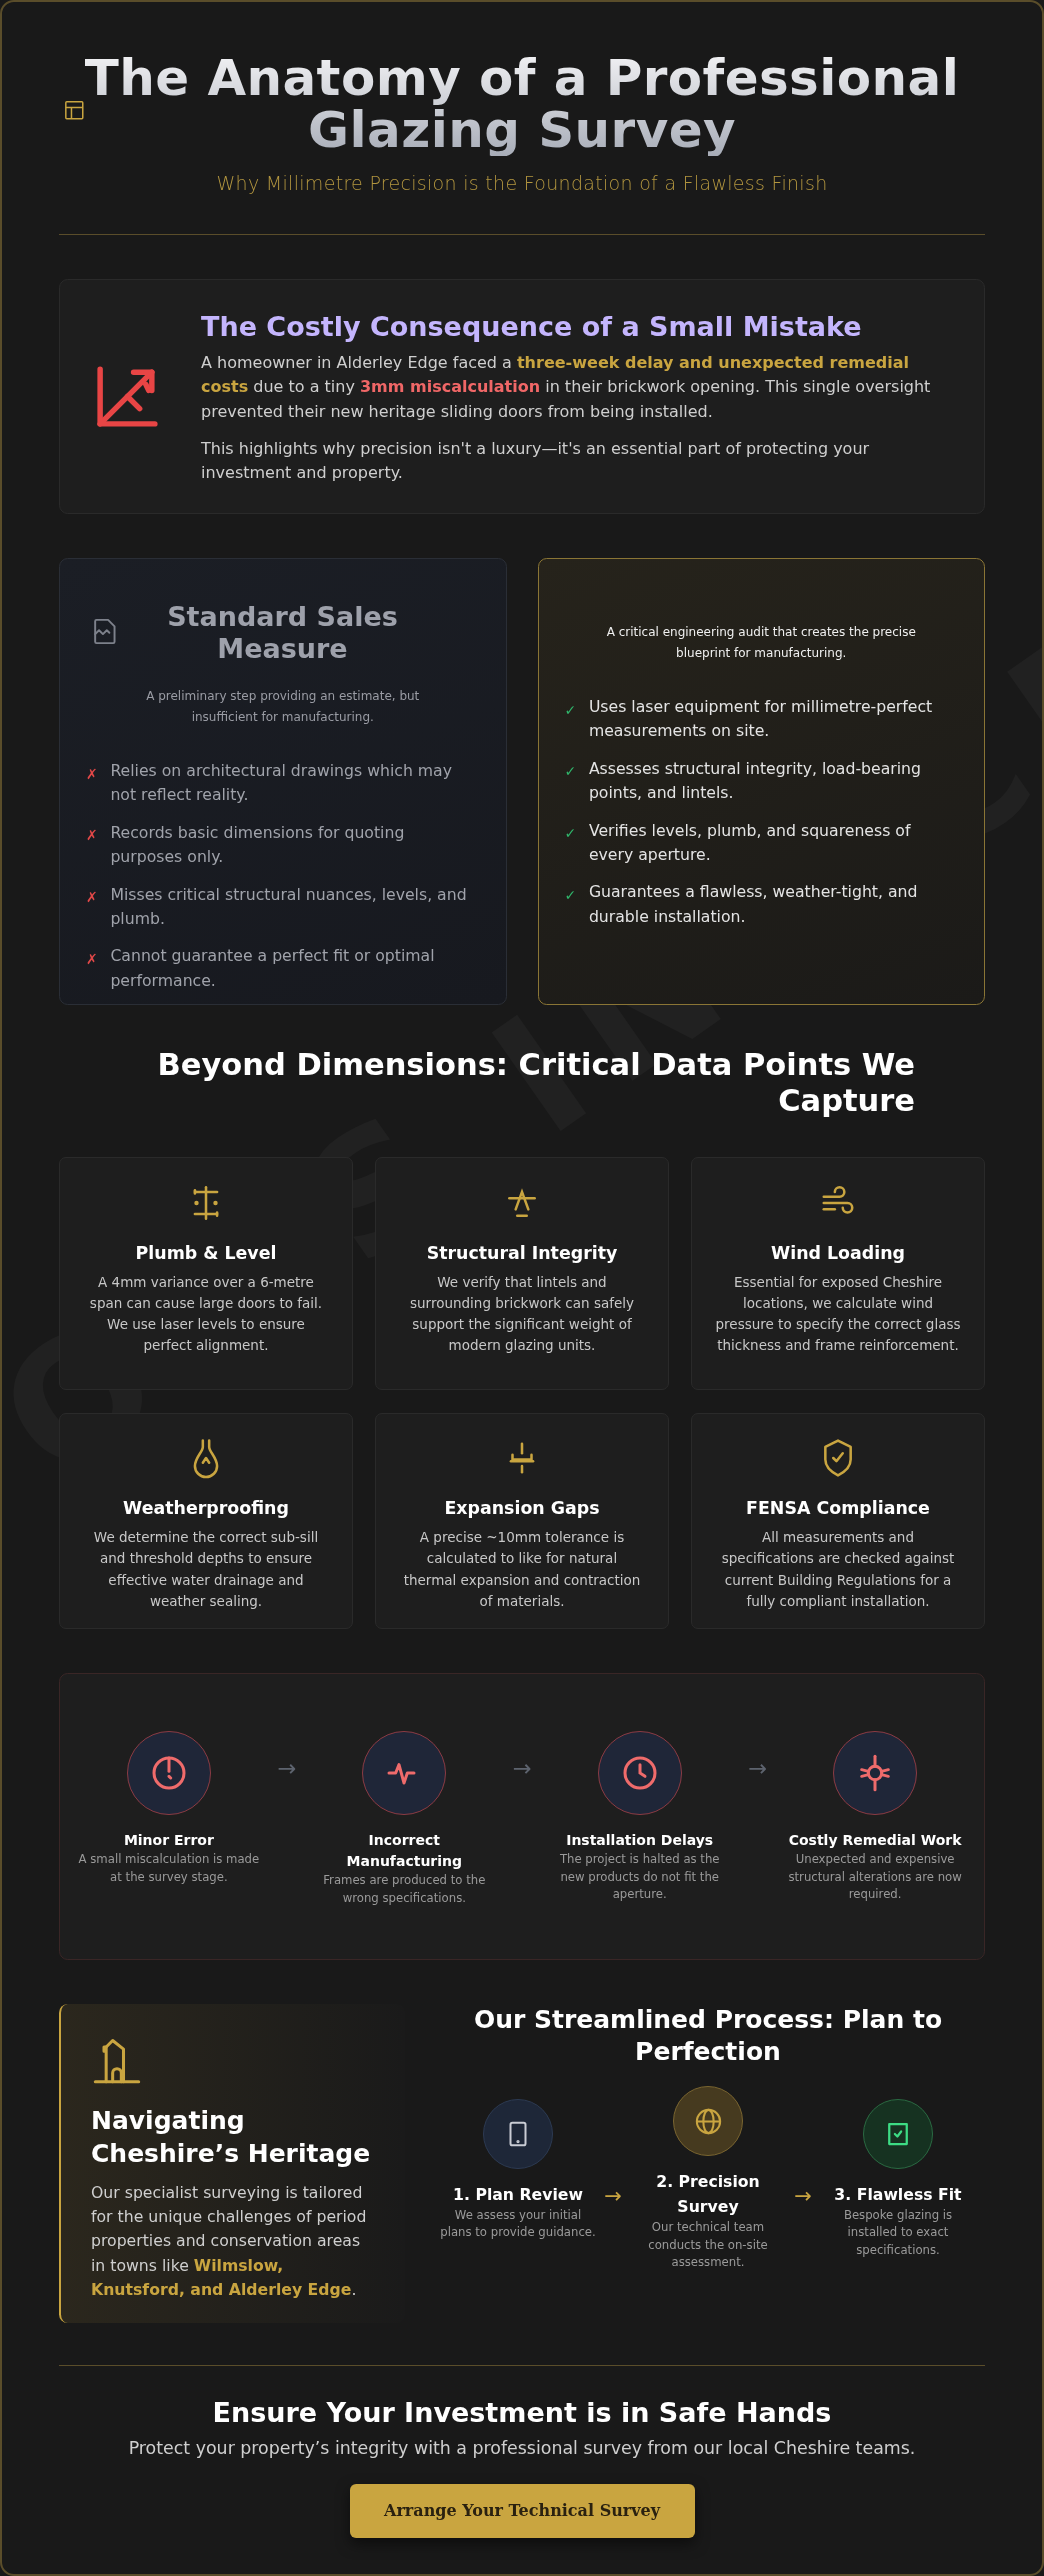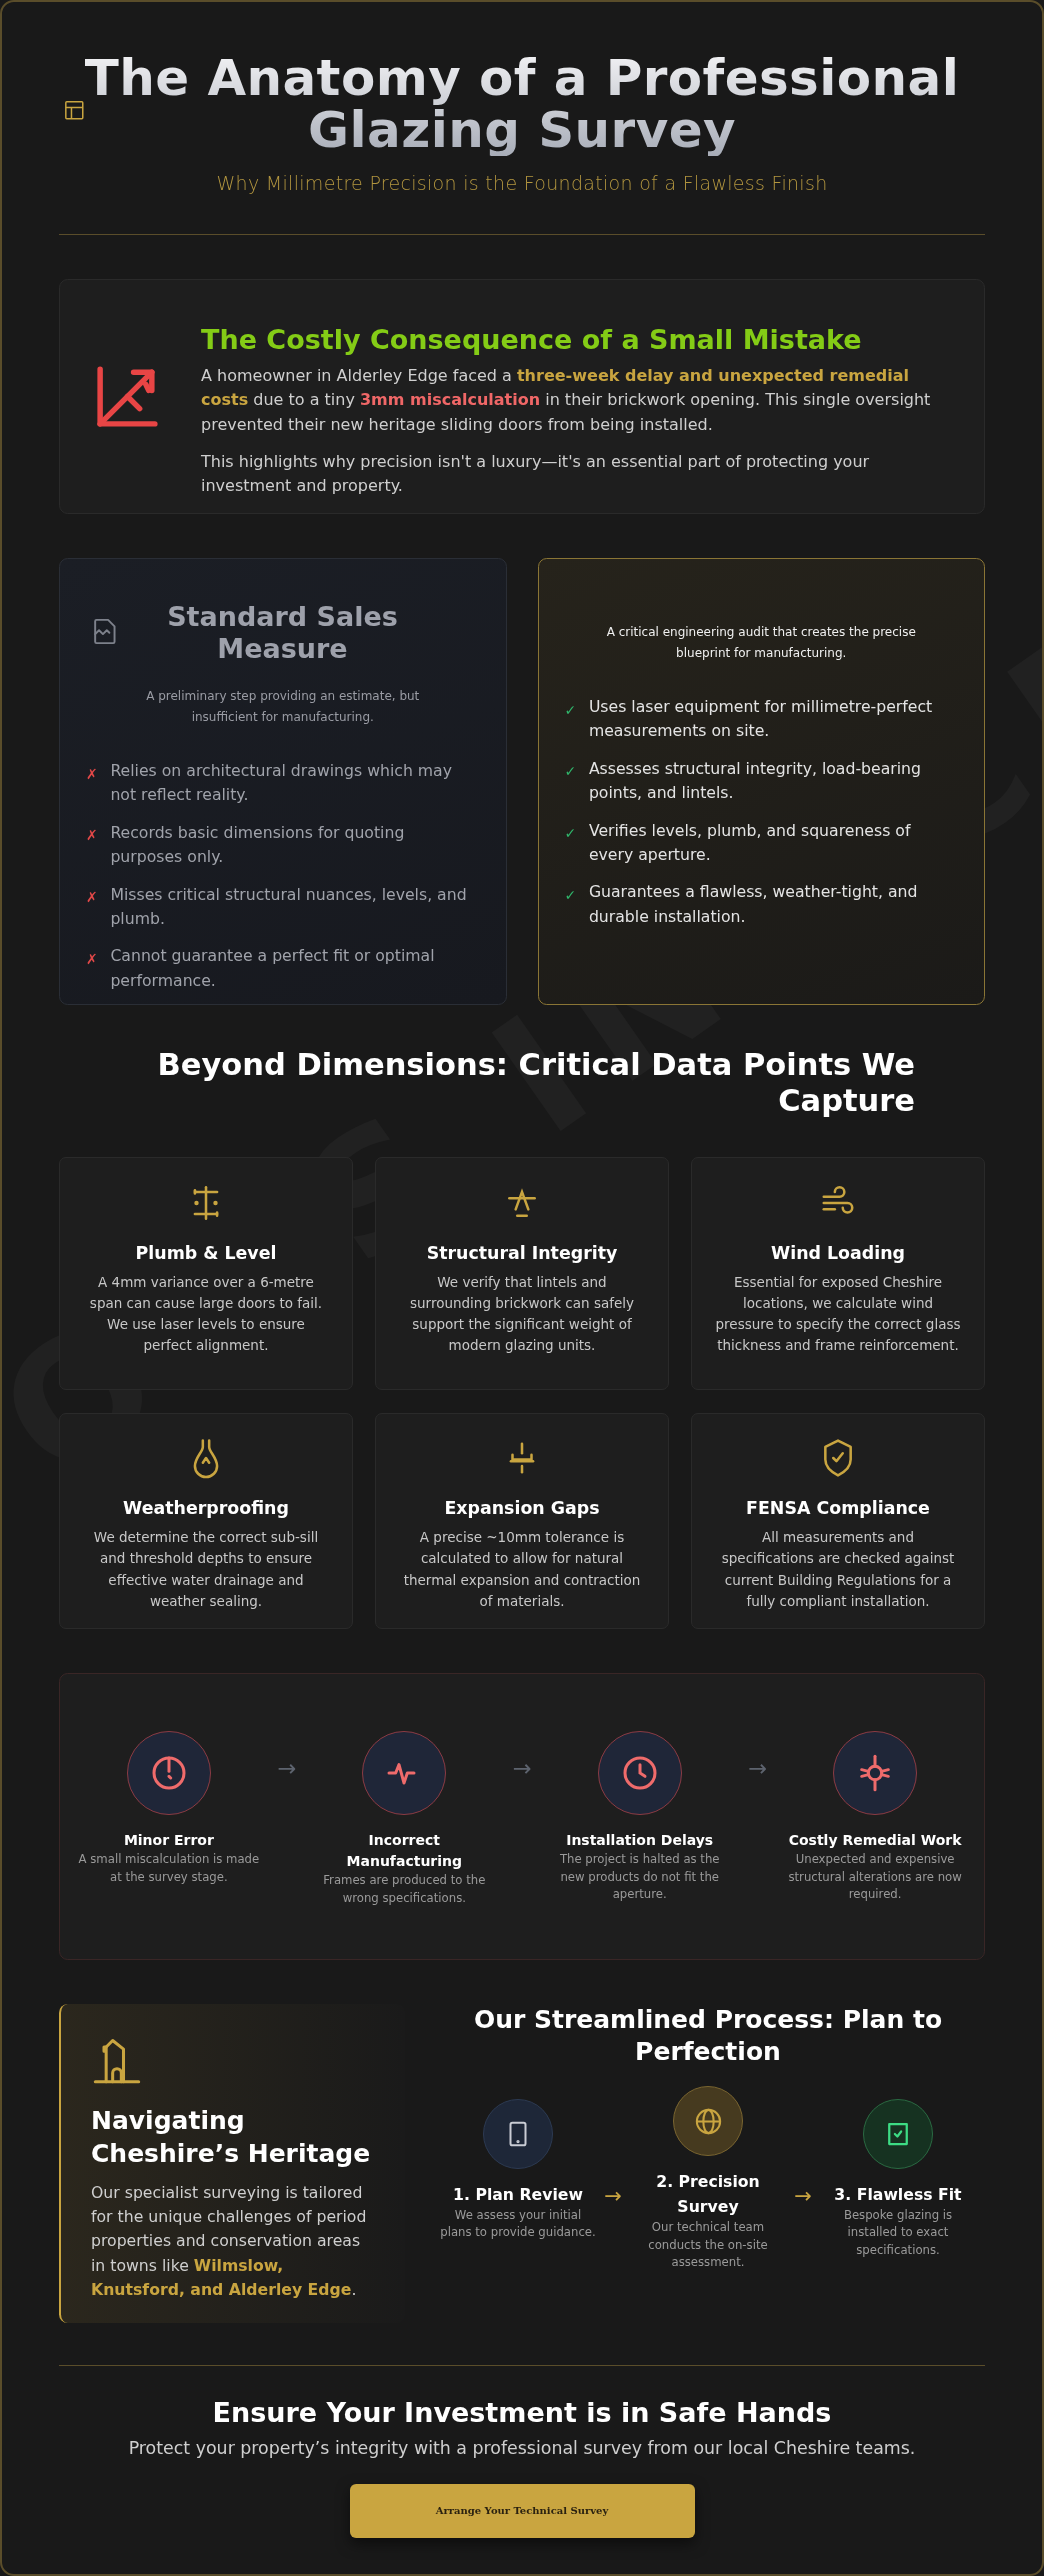--- a/index.html
+++ b/index.html
@@ -23,21 +23,21 @@
     font-size: 50px; font-weight: bold; line-height: 52px; letter-spacing: 0.4px;
     background: linear-gradient(180deg, #f2f2f4 0%, #a8adb8 100%);
     -webkit-background-clip: text; background-clip: text; color: transparent;
   }
   .header .subtitle { margin-top: 15.7px; font-size: 19px; color: #b3963f; font-weight: 300; letter-spacing: 0.3px; }
 
   
   .mistake { margin-top: 44px; height: 235px; background: #1e1e1e; border: 0.9px solid #2a2a2a; border-radius: 8.7px; display: flex; padding: 26px 35px 0 31px; }
   .mistake .icon { width: 77px; flex: 0 0 77px; padding-top: 54px; }
   .mistake .body { padding-left: 33px; flex: 1; }
-  .mistake h2 { font-size: 27px; font-weight: bold; color: #84cc16; margin-top: 18px; }
+  .mistake h2 { font-size: 27px; font-weight: bold; color: #c4b5fd; margin-top: 5px; }
   .mistake p { font-size: 16px; line-height: 24.4px; color: #cfcfcf; margin-top: 8.7px; }
   .mistake p + p { margin-top: 13px; }
   .hl-gold { color: #c9a540; font-weight: bold; }
   .hl-red { color: #f06767; font-weight: bold; }
 
   
   .compare { display: flex; gap: 31px; margin-top: 44px; }
   .cmp-card { flex: 1; height: 447px; border-radius: 8.7px; padding: 42px 26px 0 26px; }
   .cmp-std { background: linear-gradient(160deg, #1b1e25, #17191f); border: 0.9px solid #2a2e36; }
   .cmp-pro { background: linear-gradient(160deg, #26231b, #1b1a18); border: 1.7px solid #8a7535; }
@@ -94,21 +94,21 @@
   .c-blue { background: #1e2738; border: 0.9px solid #2c3a52; }
   .c-gold { background: #463a1f; border: 0.9px solid #7a6530; }
   .c-green { background: #163221; border: 0.9px solid #2a6a42; }
 
   
   .cta { margin-top: 42px; border-top: 1.7px solid #5a4d2a; text-align: center; padding-top: 31px; }
   .cta h3 { font-size: 27px; font-weight: bold; color: #fff; }
   .cta p { font-size: 17.4px; color: #cfcfcf; margin-top: 10.4px; }
   .cta button {
     margin-top: 26px; width: 345px; height: 54px; border: none; border-radius: 6.1px;
-    background: #c9a540; color: #2a2110; font-family: "DejaVu Serif", serif; font-weight: bold; font-size: 10px;
+    background: #c9a540; color: #2a2110; font-family: "DejaVu Serif", serif; font-weight: bold; font-size: 16px;
     box-shadow: 0 5.2px 14px rgba(0,0,0,0.5); cursor: pointer;
   }
 </style>
 </head>
 <body>
 
 <div class="frame">
   <div class="watermark">OWS INC CESHIRE</div>
 
   <div class="inner">
@@ -249,21 +249,21 @@
       <div class="dp-card">
         <div class="ic">
           <svg width="38" height="38" viewBox="0 0 24 24" fill="none" stroke="#c9a540" stroke-width="1.6" stroke-linecap="round">
               <line x1="12" y1="3" x2="12" y2="9"></line>
               <line x1="12" y1="17" x2="12" y2="21"></line>
               <path d="M6 10v3h12v-3"></path>
               <line x1="5" y1="14" x2="19" y2="14"></line>
             </svg>
         </div>
         <h4>Expansion Gaps</h4>
-        <p>A precise ~10mm tolerance is calculated to allow for natural thermal expansion and contraction of materials.</p>
+        <p>A precise ~10mm tolerance is calculated to like for natural thermal expansion and contraction of materials.</p>
       </div>
       <div class="dp-card">
         <div class="ic">
           <svg width="38" height="42" viewBox="0 0 24 26" fill="none" stroke="#c9a540" stroke-width="1.6" stroke-linecap="round" stroke-linejoin="round">
               <path d="M12 2l8 4v8c0 5-4 8-8 10-4-2-8-5-8-10V6z"></path>
               <path d="M9 13l2 2 4-5"></path>
             </svg>
         </div>
         <h4>FENSA Compliance</h4>
         <p>All measurements and specifications are checked against current Building Regulations for a fully compliant installation.</p>

